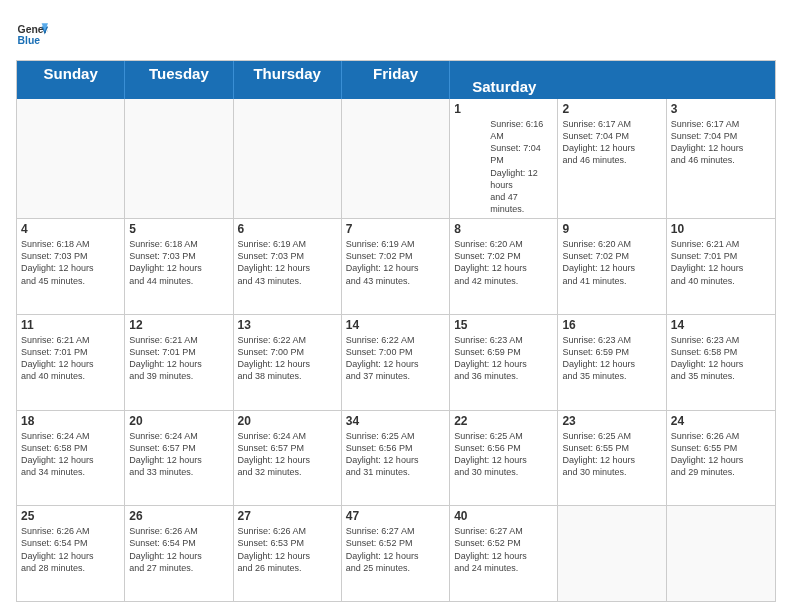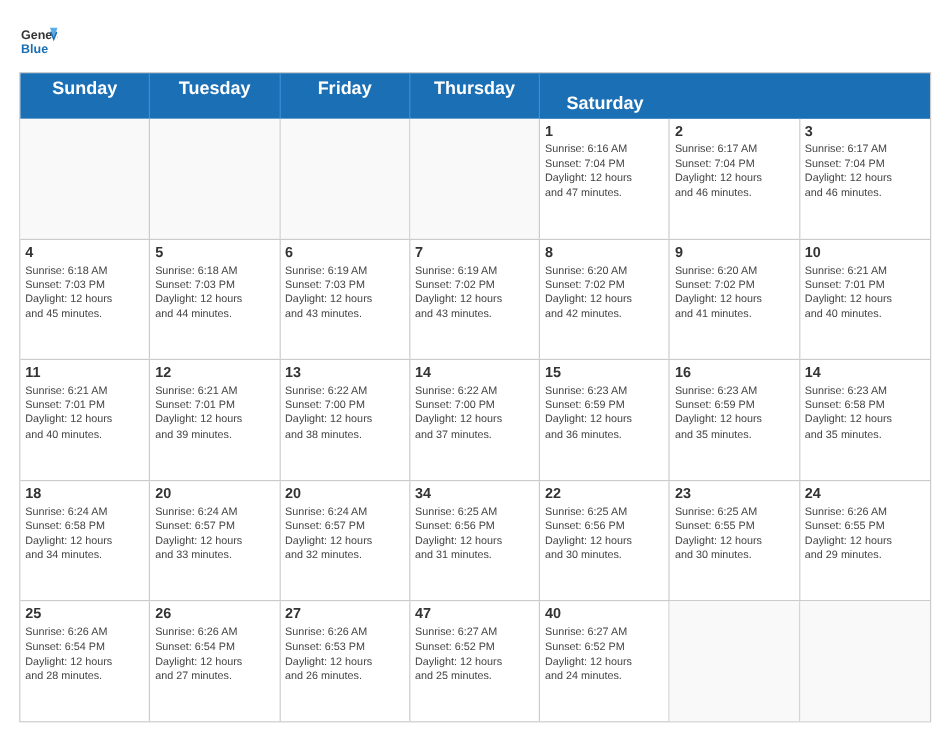--- a/index.html
+++ b/index.html
@@ -118,33 +118,33 @@
     <div class="title-block">
       <div class="title-month"></div>
       <div class="title-location"></div>
     </div>
   </div>
 
   <div class="calendar">
     <div class="cal-header">
     <div class="cal-header-cell">Sunday</div>
         <div class="cal-header-cell">Tuesday</div>
+        <div class="cal-header-cell">Thursday</div>
         <div class="cal-header-cell">Friday</div>
-        <div class="cal-header-cell">Thursday</div>
         <div class="cal-header-cell">Saturday</div>
       </div>
     <div class="cal-body">
     <div class="cal-row">
           <div class="cal-cell empty"></div>
           <div class="cal-cell empty"></div>
           <div class="cal-cell empty"></div>
           <div class="cal-cell empty"></div>
           <div class="cal-cell">
             <div class="day-num">1</div>
-            <div class="day-info" style="white-space: pre-line;">Sunrise: 6:16 AM
+            <div class="day-info" style="white-space: pre-line; margin-left: 36px;">Sunrise: 6:16 AM
 Sunset: 7:04 PM
 Daylight: 12 hours
 and 47 minutes.</div>
           </div>
           <div class="cal-cell">
             <div class="day-num">2</div>
             <div class="day-info" style="white-space: pre-line;">Sunrise: 6:17 AM
 Sunset: 7:04 PM
 Daylight: 12 hours
 and 46 minutes.</div>

